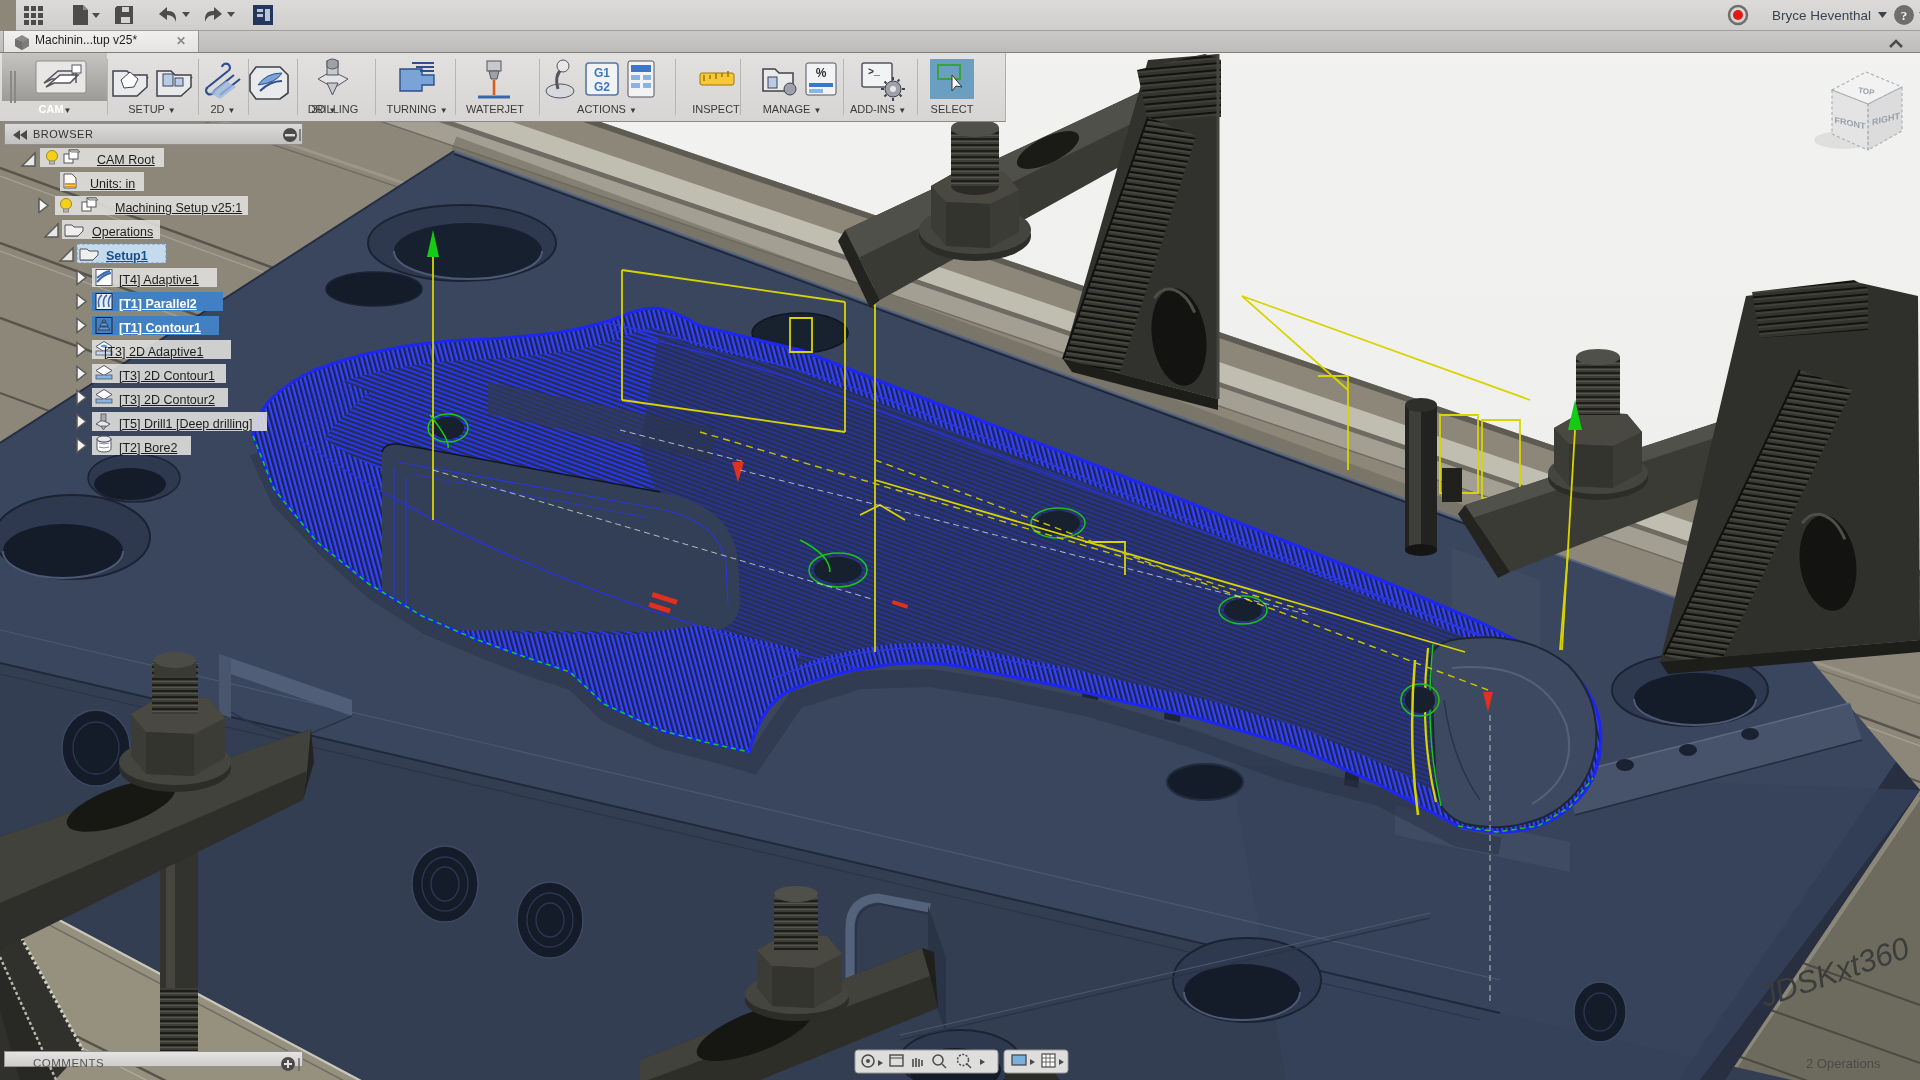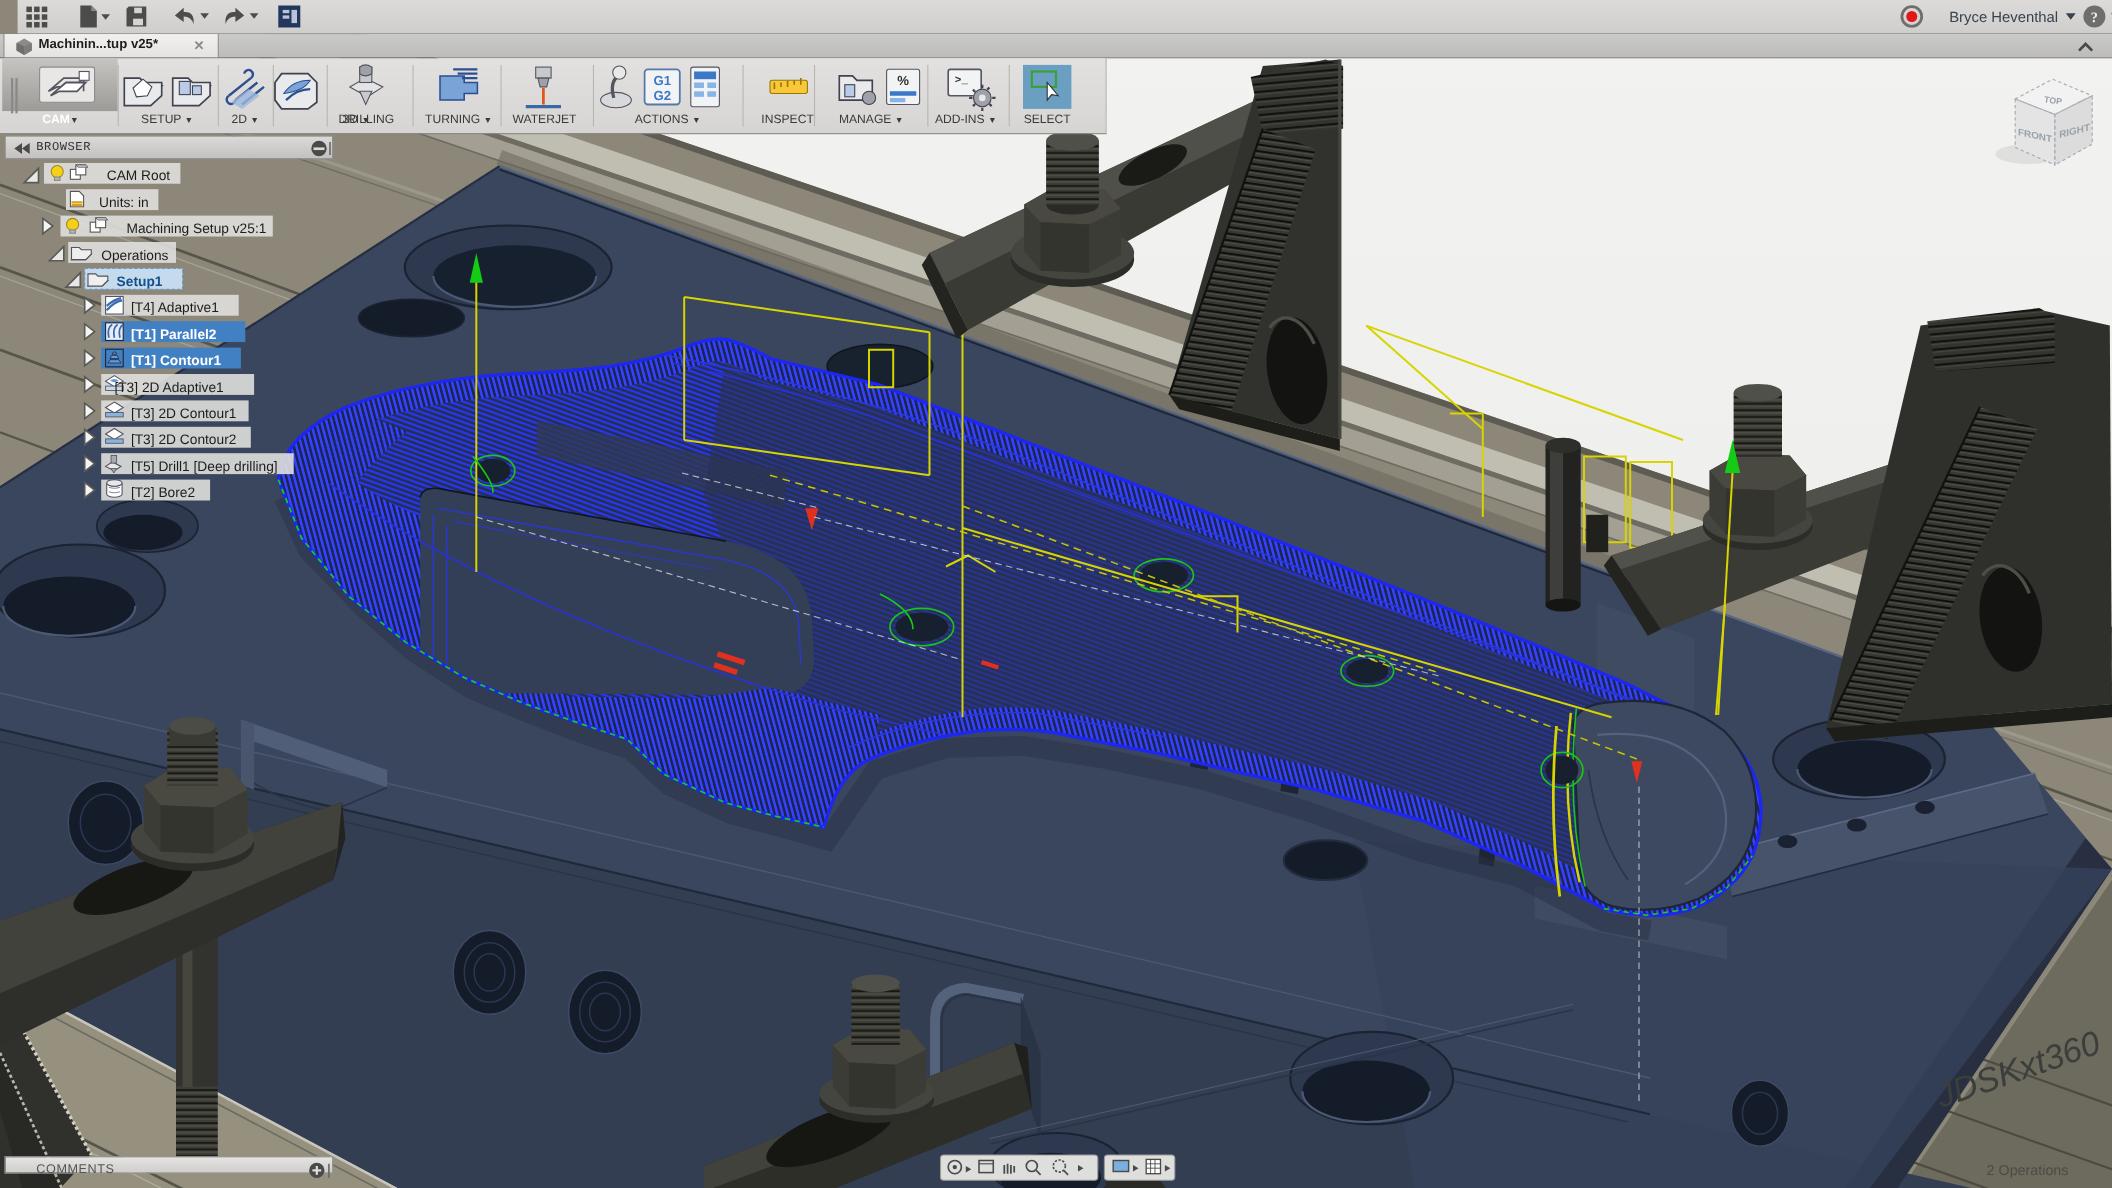--- a/index.html
+++ b/index.html
@@ -3,32 +3,32 @@
 <meta charset="utf-8">
 <style>
 html,body{margin:0;padding:0;}
 body{width:1920px;height:1080px;overflow:hidden;font-family:"Liberation Sans",sans-serif;position:relative;background:#f0f0ee;}
 #scene{position:absolute;left:0;top:0;}
 .ui{position:absolute;}
 
 #topbar{left:16px;top:0;width:1920px;height:30px;background:linear-gradient(#dcdbd9,#cfcecc);border-bottom:1px solid #9f9e9c;}
 #tabbar{left:0;top:31px;width:1920px;height:21px;background:linear-gradient(#cacac8,#bdbcba);border-bottom:1px solid #807f7d;}
 #tab1{position:absolute;left:3px;top:0;width:194px;height:21px;background:linear-gradient(#f1f0ee,#e4e3e1);border-left:1px solid #96958f;border-right:1px solid #96958f;}
-#tab1 span{position:absolute;left:31px;top:2px;font-size:12px;font-weight:bold;color:#1e1e1e;letter-spacing:0px;}
+#tab1 span{position:absolute;left:31px;top:2px;font-size:12px;font-weight:normal;color:#1e1e1e;letter-spacing:0px;}
 #tab1 .x{position:absolute;left:172px;top:3px;font-size:12px;font-weight:bold;color:#8a8a88;}
 #ribbon{left:0;top:53px;width:1005px;height:68px;background:linear-gradient(#e2e1df,#d6d5d3);border-bottom:1px solid #8a8987;border-right:1px solid #b0afa9;}
 .rlabel{position:absolute;top:50px;font-size:11px;color:#3a3a3a;white-space:nowrap;transform:translateX(-50%);}
 .rsep{position:absolute;top:6px;width:1px;height:56px;background:#b7b6b2;}
 #camblock{position:absolute;left:2px;top:0px;width:105px;height:48px;background:linear-gradient(#c6c4c1,#9d9b98);}
 #camblock .rlabel{color:#ffffff;font-weight:bold;}
 .caret{font-size:8px;color:#3a3a3a;}
 
-#bheader{left:4px;top:123px;width:299px;height:22px;background:linear-gradient(#dadad8,#c2c1bf);border:1px solid #8f8e8c;box-sizing:border-box;font-family:Liberation Mono, monospace;}
+#bheader{left:4px;top:123px;width:299px;height:22px;background:linear-gradient(#dadad8,#c2c1bf);border:1px solid #8f8e8c;box-sizing:border-box;}
 #bheader .t{position:absolute;left:28px;top:4px;font-size:11px;color:#333;letter-spacing:0.5px;}
-.trow{position:absolute;height:19px;display:flex;align-items:center;font-size:12.5px;color:#1d1d1d;white-space:nowrap;}
+.trow{position:absolute;height:19px;display:flex;align-items:center;font-size:12.5px;color:#1d1d1d;white-space:nowrap;text-decoration:underline;}
 .trow.sel{color:#fff;font-weight:bold;}
 #comments{left:4px;top:1051px;width:299px;height:16px;background:linear-gradient(#e5e4e2,#cfcecc);border:1px solid #949392;box-sizing:border-box;}
 #comments .t{position:absolute;left:28px;top:5px;font-size:11.5px;color:#555;letter-spacing:0.5px;}
 #ops{left:1806px;top:1056px;font-size:13px;color:#4c4c44;}
 </style>
 </head>
 <body>
 <svg id="scene" width="1920" height="1080" viewBox="0 0 1920 1080">
 <defs>
 <pattern id="bst" width="5" height="4.4" patternUnits="userSpaceOnUse" patternTransform="rotate(20)">

